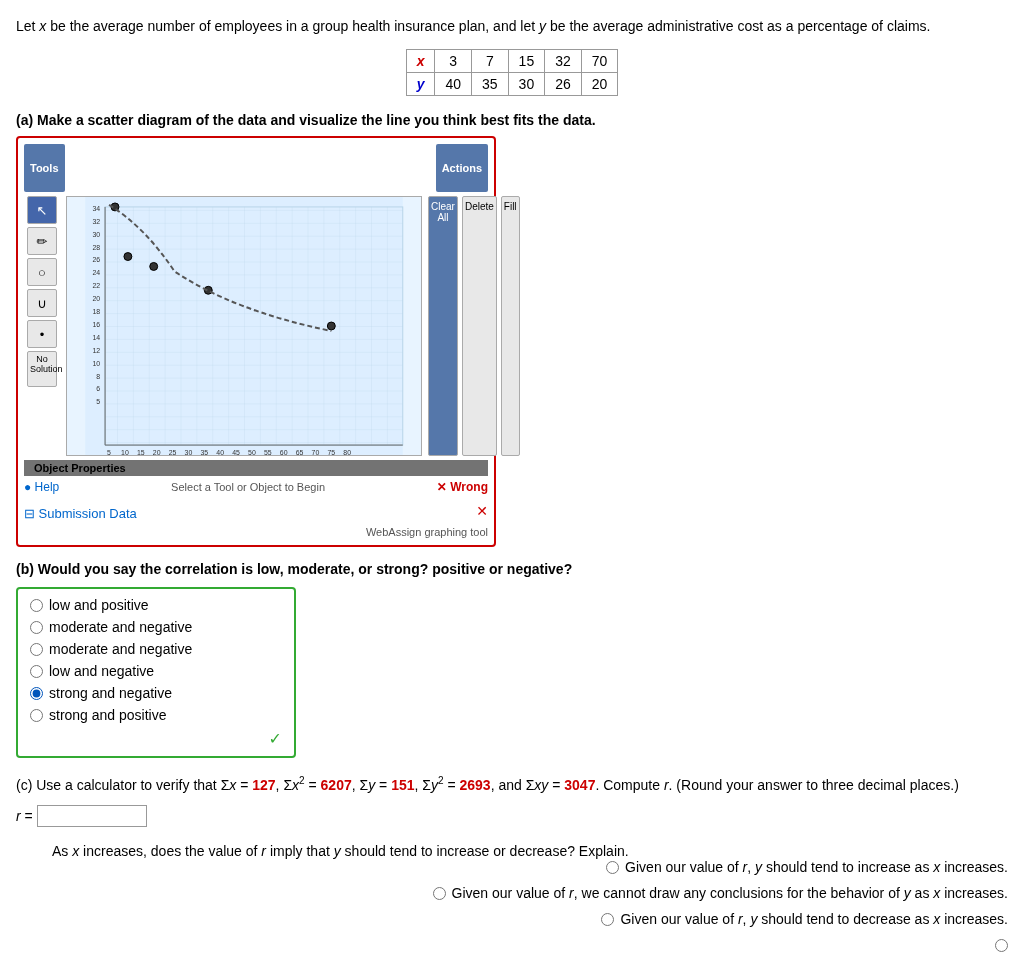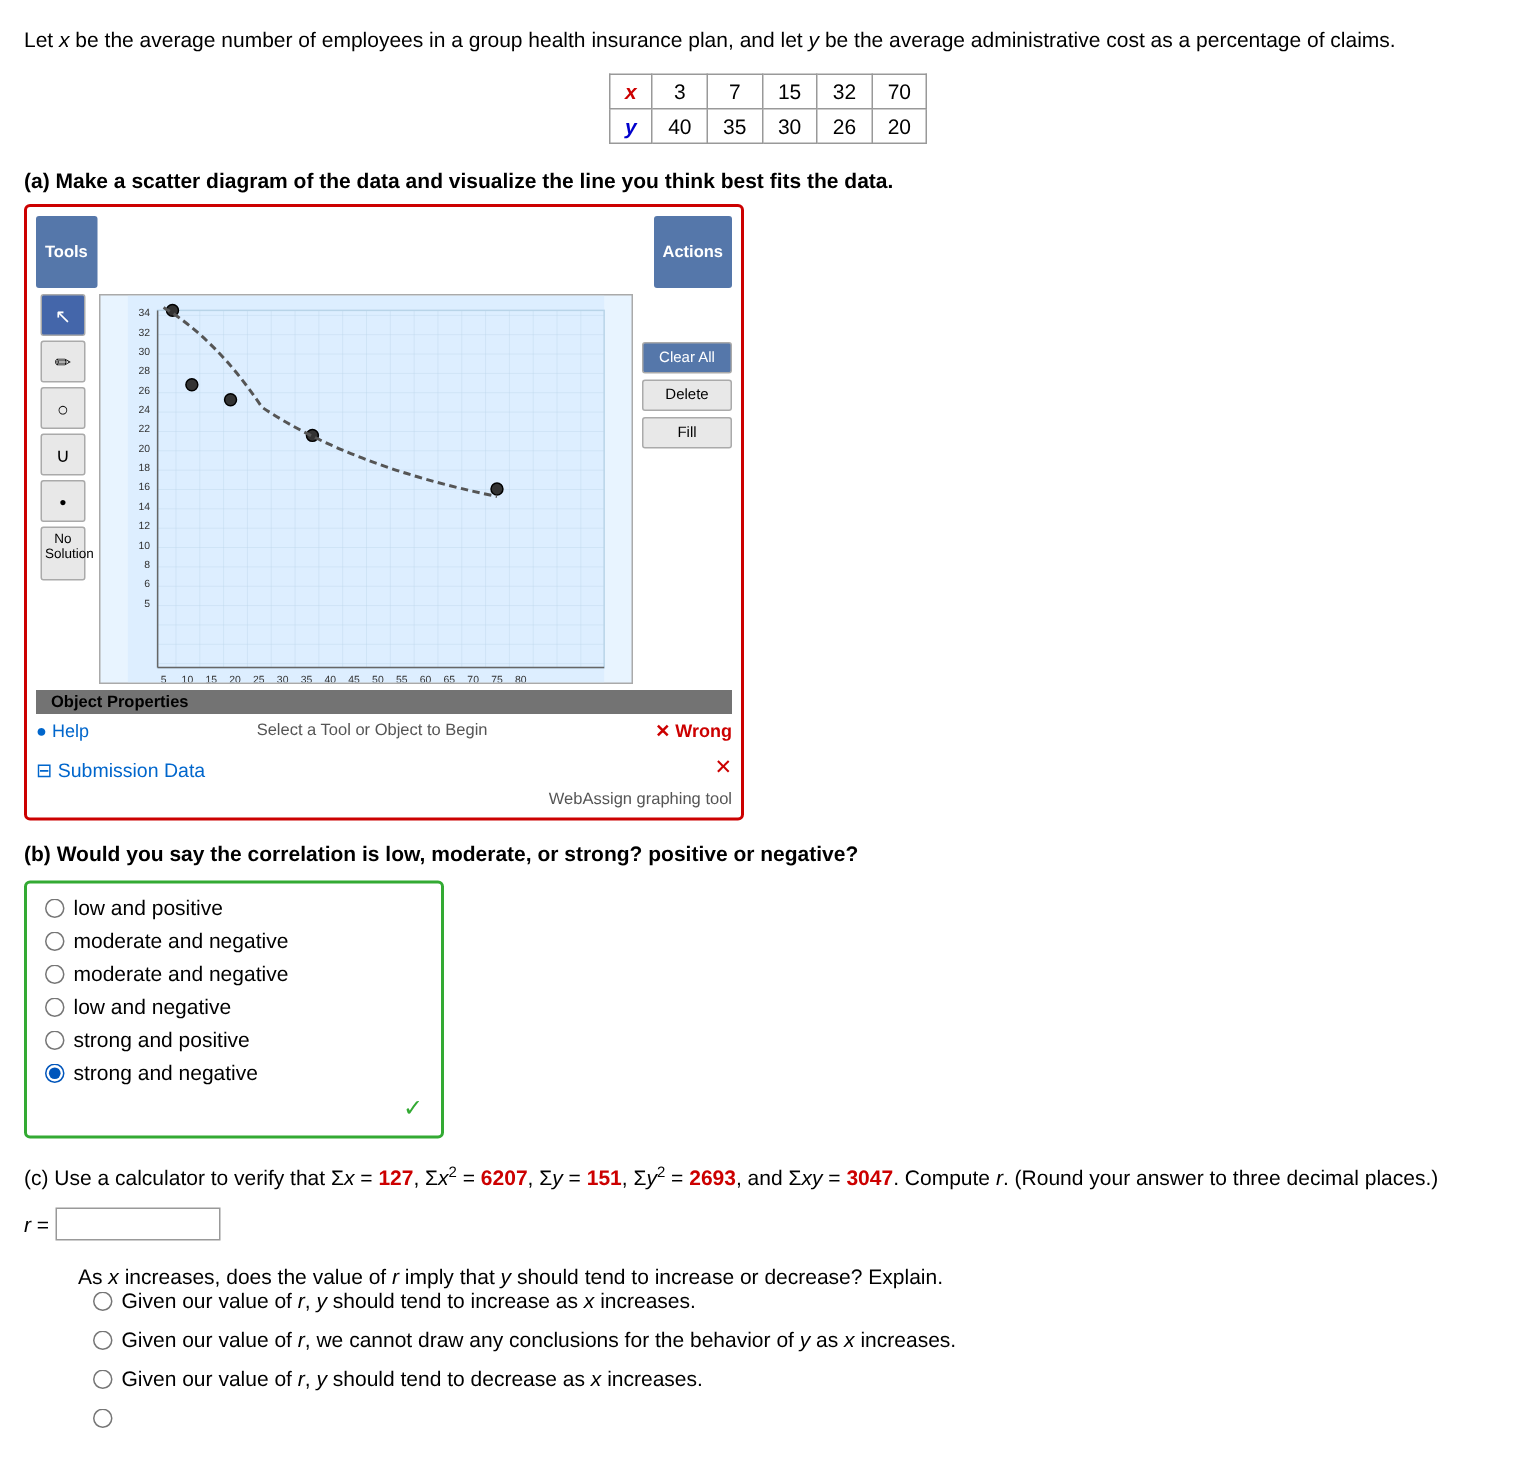--- a/index.html
+++ b/index.html
@@ -96,24 +96,23 @@
     .chart-area {
       flex: 1;
       position: relative;
       background: #e8f4ff;
       border: 1px solid #aaa;
       height: 260px;
       overflow: hidden;
     }
     .actions-panel {
       display: flex;
-      flex-direction: column;
+      flex-direction: row;
       gap: 4px;
       width: 60px;
-      margin-top: 32px;
     }
     .action-btn {
       border: 1px solid #aaa;
       background: #e8e8e8;
       cursor: pointer;
       font-size: 10px;
       text-align: center;
       padding: 4px 2px;
       border-radius: 2px;
     }
@@ -206,20 +205,21 @@
       margin-top: 14px;
       margin-left: 36px;
     }
     .radio-item-d {
       display: flex;
       align-items: flex-start;
       gap: 6px;
       margin-bottom: 10px;
       font-size: 14px;
       padding-left: 10px;
+      justify-content: flex-end;
     }
     .radio-item-d input[type=radio] {
       margin-top: 2px;
     }
     sup { font-size: 10px; }
     em { font-style: italic; }
   </style>
 </head>
 <body>
 
@@ -368,26 +368,26 @@
   </div>
   <div class="radio-item">
     <input type="radio" name="partb" id="opt3" style="">
     <label for="opt3">moderate and negative</label>
   </div>
   <div class="radio-item">
     <input type="radio" name="partb" id="opt4" style="">
     <label for="opt4">low and negative</label>
   </div>
   <div class="radio-item">
+    <input type="radio" name="partb" id="opt5" checked="" style="">
+    <label for="opt5">strong and negative</label>
+  </div>
+  <div class="radio-item">
     <input type="radio" name="partb" id="opt6" style="">
     <label for="opt6">strong and positive</label>
-  </div>
-  <div class="radio-item">
-    <input type="radio" name="partb" id="opt5" checked="" style="">
-    <label for="opt5">strong and negative</label>
   </div>
   <div class="check-mark">✓</div>
 </div>
 
 <div class="part-c">
   <p>
     (c) Use a calculator to verify that Σ<em>x</em> = <span class="math-val">127</span>, Σ<em>x</em><sup>2</sup> = <span class="math-val">6207</span>, Σ<em>y</em> = <span class="math-val">151</span>, Σ<em>y</em><sup>2</sup> = <span class="math-val">2693</span>, and Σ<em>xy</em> = <span class="math-val">3047</span>. Compute <em>r</em>. (Round your answer to three decimal places.)
   </p>
   <p style="margin-top:6px;">
     <em>r</em> = <input type="text" class="r-input" value="" style="">

